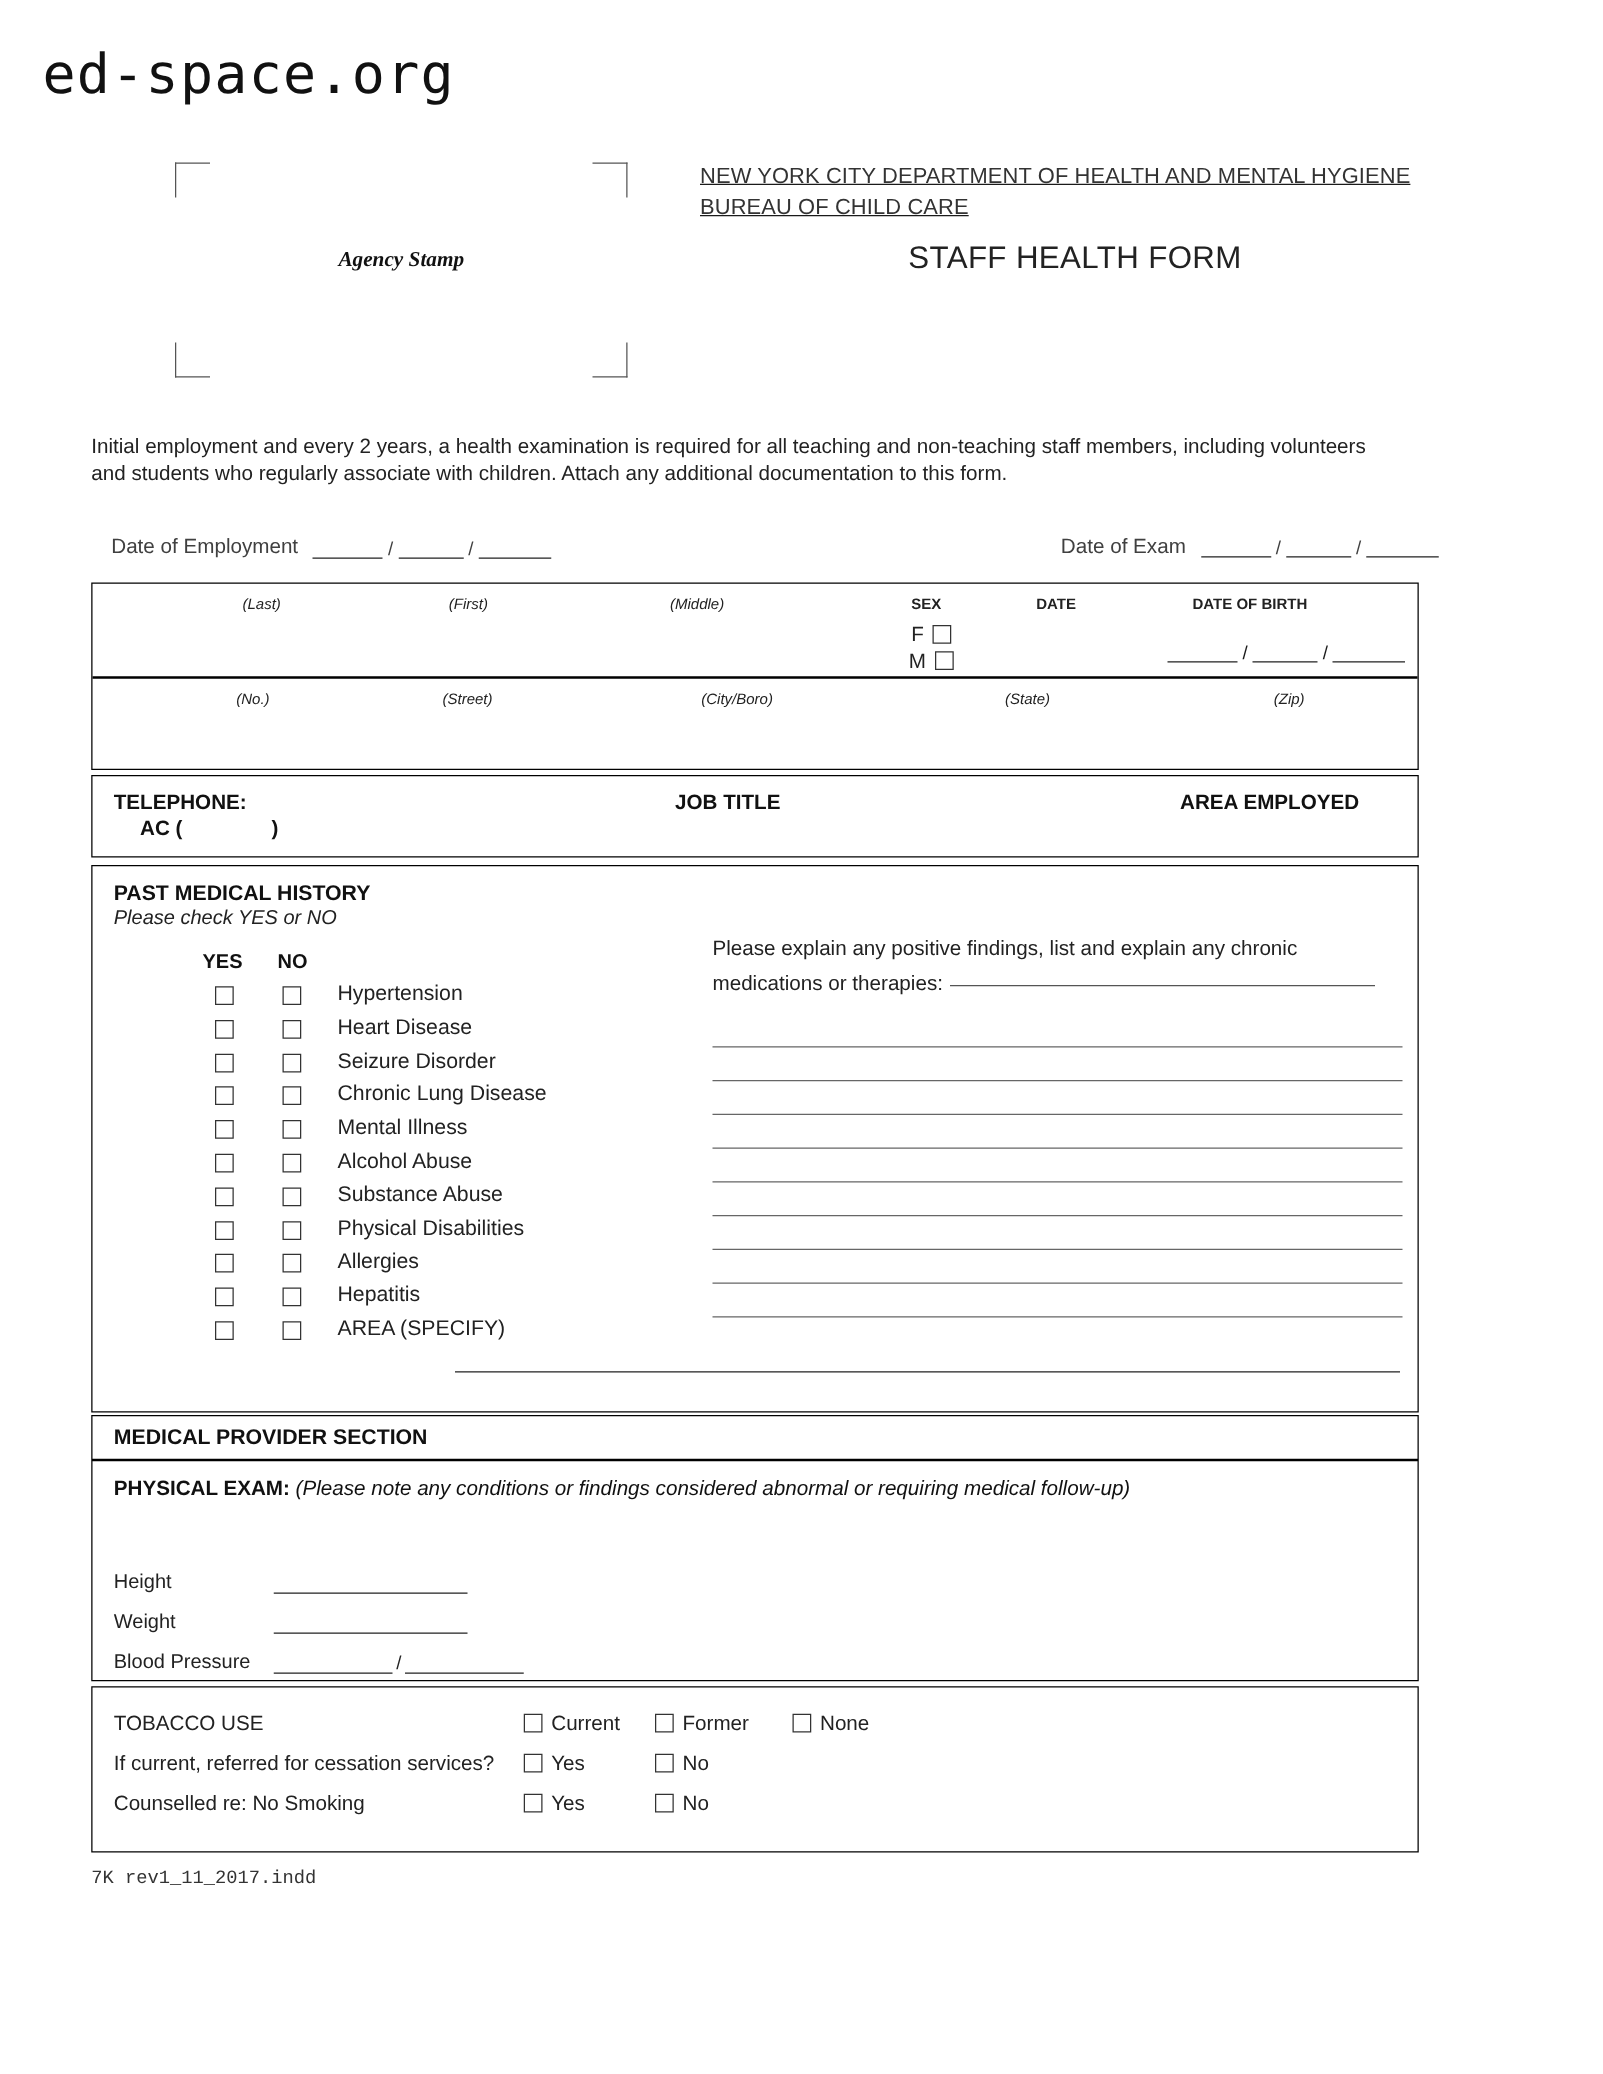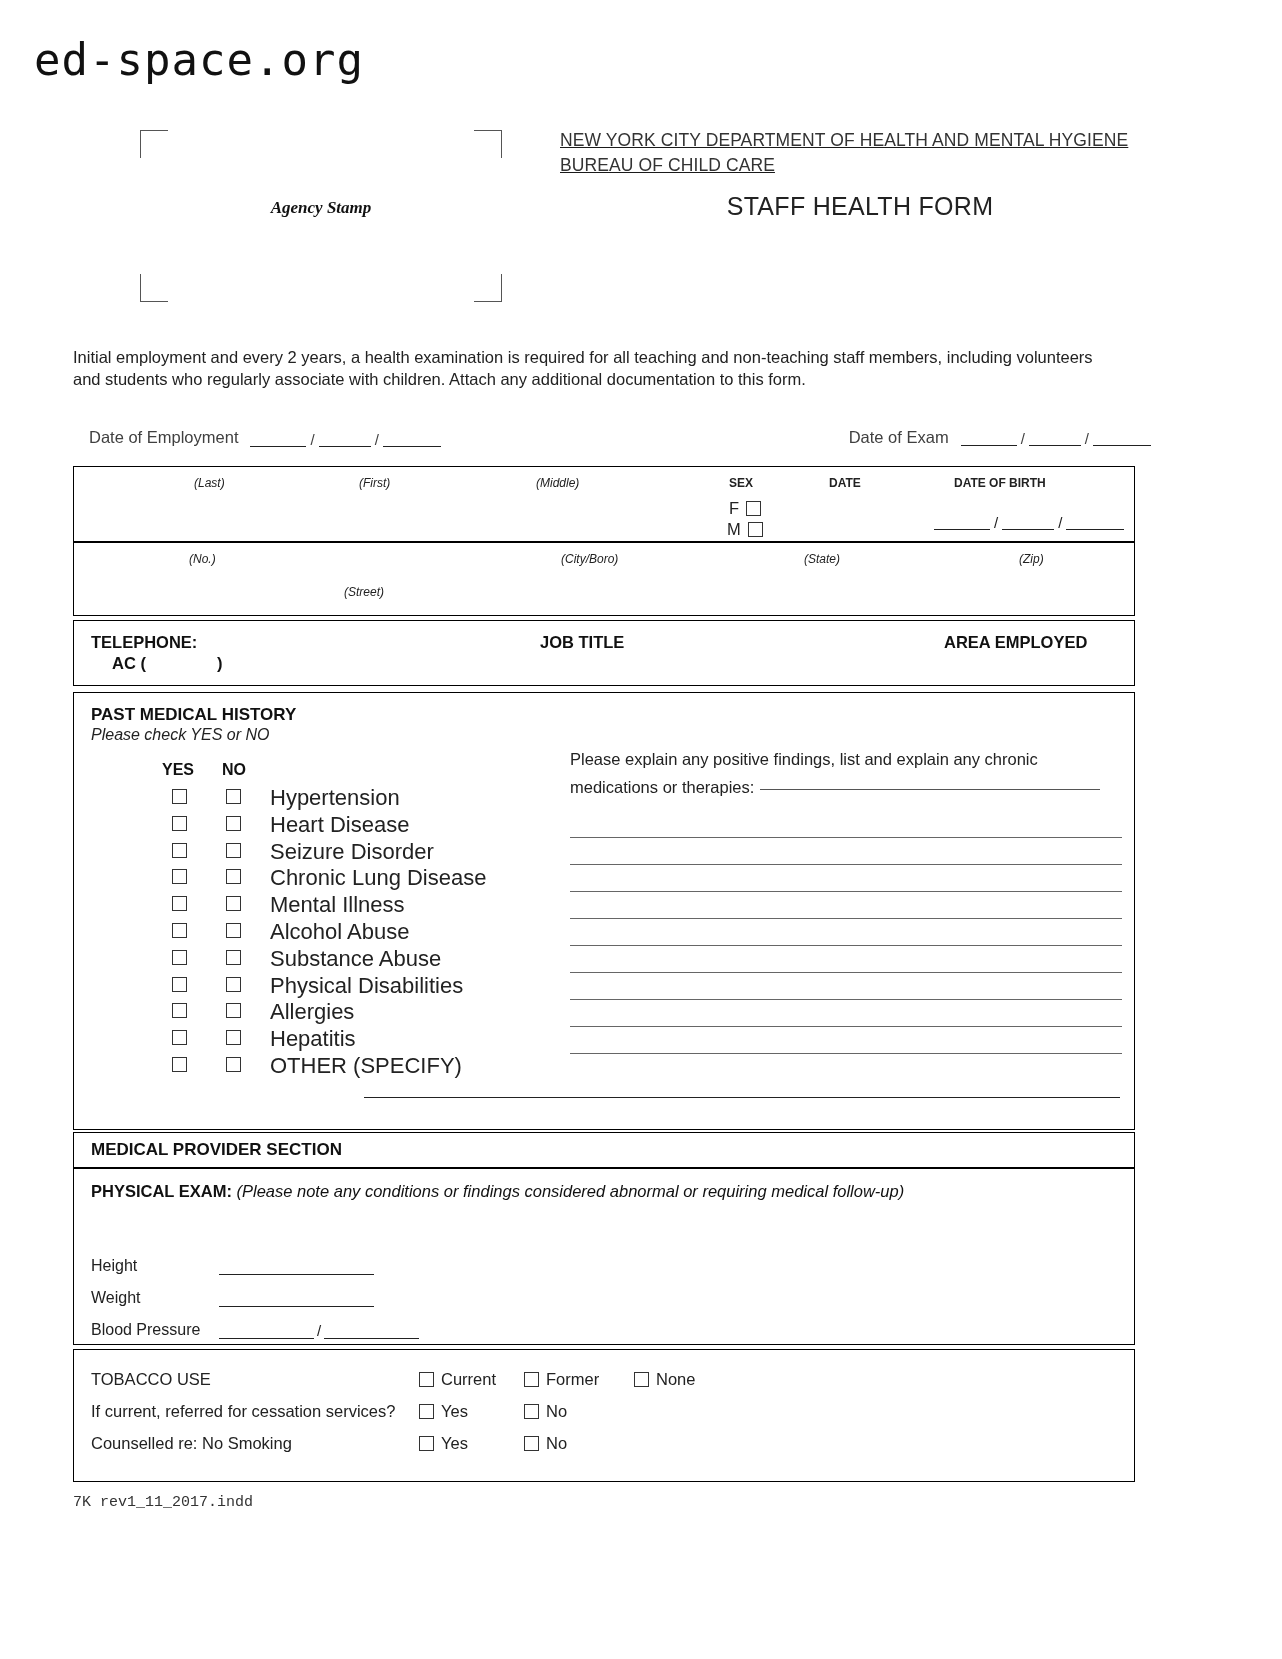--- a/index.html
+++ b/index.html
@@ -212,21 +212,21 @@
   }
   .cond-list {
     position: absolute;
     left: 0;
     top: 92px;
     width: 480px;
   }
   .cond-row {
     position: relative;
     height: 26.8px;
-    font-size: 22px;
+    font-size: 17px;
     color: #222;
   }
   .cond-row .bx {
     position: absolute;
     width: 15px;
     height: 15px;
     border: 1.2px solid #333;
     top: 4px;
     background: #fff;
   }
@@ -394,21 +394,21 @@
       <span class="dob-slots" style="left:860px; top:46px;">
         <span class="slot w1"></span>
         <span class="slash">/</span>
         <span class="slot w2"></span>
         <span class="slash">/</span>
         <span class="slot w3"></span>
       </span>
     </div>
     <div class="row-address">
       <span class="col-hdr" style="left:115px;">(No.)</span>
-      <span class="col-hdr" style="left:270px;margin-top:33px;">(Street)</span>
+      <span class="col-hdr" style="left:280px;">(Street)</span>
       <span class="col-hdr" style="left:487px;">(City/Boro)</span>
       <span class="col-hdr" style="left:730px;">(State)</span>
       <span class="col-hdr" style="left:945px;">(Zip)</span>
     </div>
   </div>
 
   <div class="box" id="contact-box">
     <div class="contact-inner">
       <span class="contact-lbl" style="left:17px; top:12px;">TELEPHONE:</span>
       <span class="contact-lbl" style="left:38px; top:33px;">
@@ -475,21 +475,21 @@
         <span class="nm">Allergies</span>
       </div>
       <div class="cond-row">
         <span class="bx yes"></span>
         <span class="bx no"></span>
         <span class="nm">Hepatitis</span>
       </div>
       <div class="cond-row">
         <span class="bx yes"></span>
         <span class="bx no"></span>
-        <span class="nm">OTHER (SPECIFY)</span>
+        <span class="nm">AREA (SPECIFY)</span>
       </div>
     </div>
 
     <div class="other-rule" style="position:absolute; left:290px; top:404px; width:756px;"></div>
 
     <div class="explain-head">
       <span>Please explain any positive findings, list and explain any chronic</span><br>
       <span>medications or therapies:</span><span class="explain-rule-inline"></span>
     </div>
 

